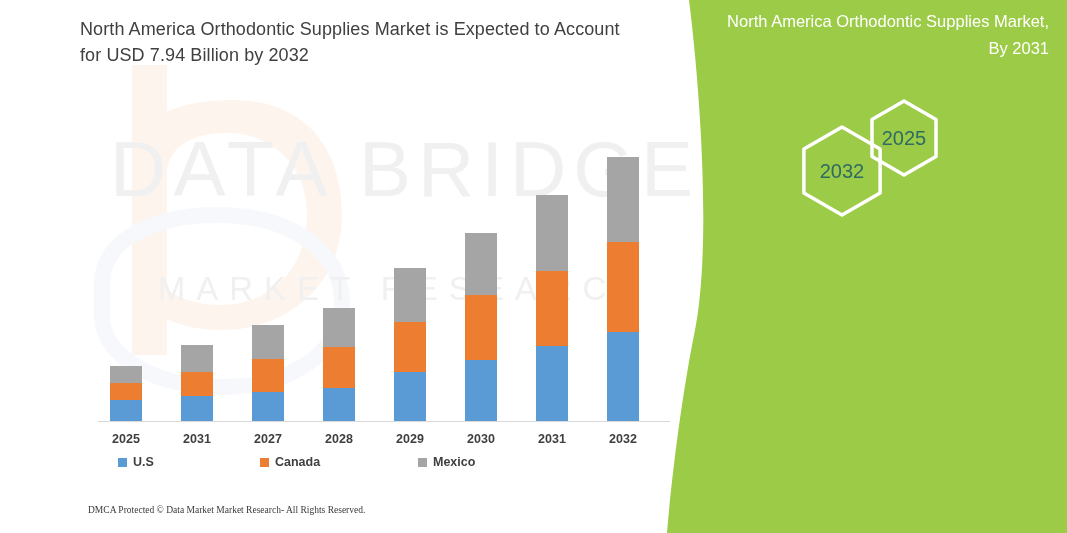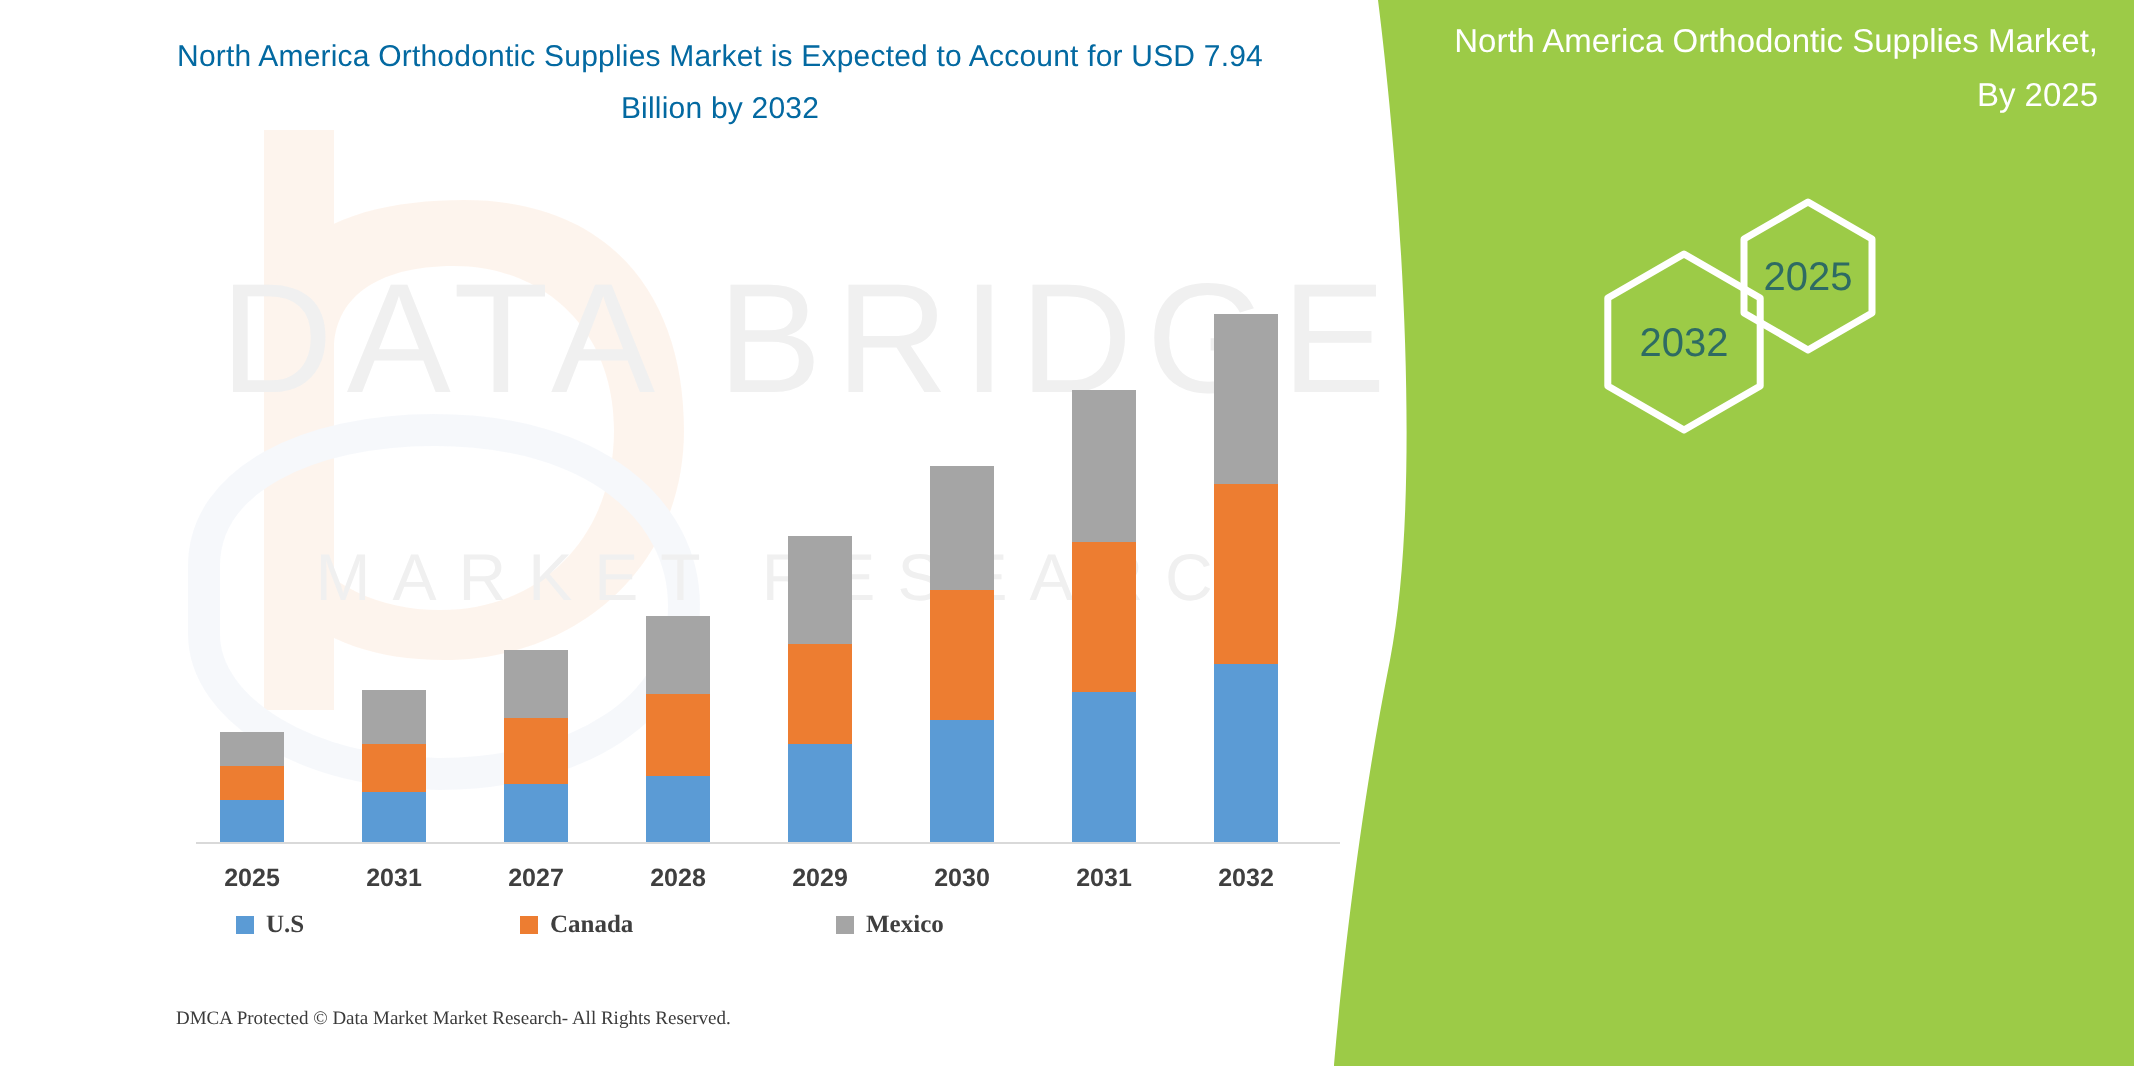--- a/index.html
+++ b/index.html
@@ -10,22 +10,22 @@
     overflow:hidden;
     position:relative;
   }
   #root { position:absolute; inset:0; }
 
   
   .left-panel { position:absolute; left:0; top:0; width:740px; height:533px; background:#fff; overflow:hidden; }
 
   .chart-title {
     position:absolute; left:80px; top:16px; width:560px;
-    text-align:center; color:#0369a1;
-    font-size:15px; line-height:26px; font-weight:400;
+    color:#404040;
+    font-size:18px; line-height:26px; font-weight:400;
     letter-spacing:.1px;
   }
 
   
   .wm-logo { position:absolute; left:92px; top:55px; width:270px; height:350px; opacity:.5; }
 
   
   .wm-text {
     position:absolute; left:95px; top:128px; width:620px;
     text-align:center; color:#f0f0f0;
@@ -40,21 +40,21 @@
 
   .bar-group { position:absolute; bottom:1px; width:32px; }
   .seg { width:100%; display:block; }
 
   .xlabels { position:absolute; left:80px; top:432px; width:590px; height:20px; }
   .xlabel {
     position:absolute; top:0; width:60px; text-align:center;
     font-size:12.5px; font-weight:bold; color:#3f3f3f;
   }
 
-  .legend { position:absolute; left:80px; top:455px; width:590px; height:22px;font-family:Liberation Serif, serif; }
+  .legend { position:absolute; left:80px; top:455px; width:590px; height:22px; }
   .legend-item { position:absolute; top:0; display:flex; align-items:center; gap:6px; font-size:12.5px; font-weight:bold; color:#3f3f3f; }
   .legend-swatch { width:9px; height:9px; display:inline-block; }
 
   .footer { position:absolute; left:0; top:505px; width:700px; height:24px; font-family:"Liberation Serif", serif; font-size:9.5px; color:#3a3a3a; }
   .footer .f1 { position:absolute; left:88px; top:0; white-space:nowrap; }
   .footer .f2 { position:absolute; left:402px; top:0; white-space:nowrap; }
 
   
   .right-panel {
     position:absolute; right:0; top:0; width:400px; height:533px;
@@ -170,21 +170,21 @@
     <div class="footer">
       <span class="f1">DMCA Protected © Data Market Market Research-  All Rights Reserved.</span>
     </div>
   </div>
 
   <div class="right-panel">
     <svg class="green-shape" viewBox="0 0 400 533" preserveAspectRatio="none">
       <path d="M22 0 L400 0 L400 533 L0 533 C0 533 8 430 28 330 C44 248 34 96 22 0 Z" fill="#9ccb47"></path>
     </svg>
 
-    <div class="rp-title">North America Orthodontic Supplies Market, By 2025</div>
+    <div class="rp-title">North America Orthodontic Supplies Market, By 2031</div>
 
     <svg class="hexes" id="hexes" viewBox="0 0 400 533">
         <polygon points="213.1,193.0 175.0,215.0 136.9,193.0 136.9,149.0 175.0,127.0 213.1,149.0" fill="none" stroke="#ffffff" stroke-width="3.5" stroke-linejoin="round"></polygon>
         <text x="175" y="178" text-anchor="middle" fill="#2e6b63" font-size="20" font-family="&quot;Liberation Sans&quot;, sans-serif">2032</text>
         <polygon points="269.0,156.5 237.0,175.0 205.0,156.5 205.0,119.5 237.0,101.0 269.0,119.5" fill="none" stroke="#ffffff" stroke-width="3.5" stroke-linejoin="round"></polygon>
         <text x="237" y="145" text-anchor="middle" fill="#2e6b63" font-size="20" font-family="&quot;Liberation Sans&quot;, sans-serif">2025</text>
       </svg>
 
 
   </div>

